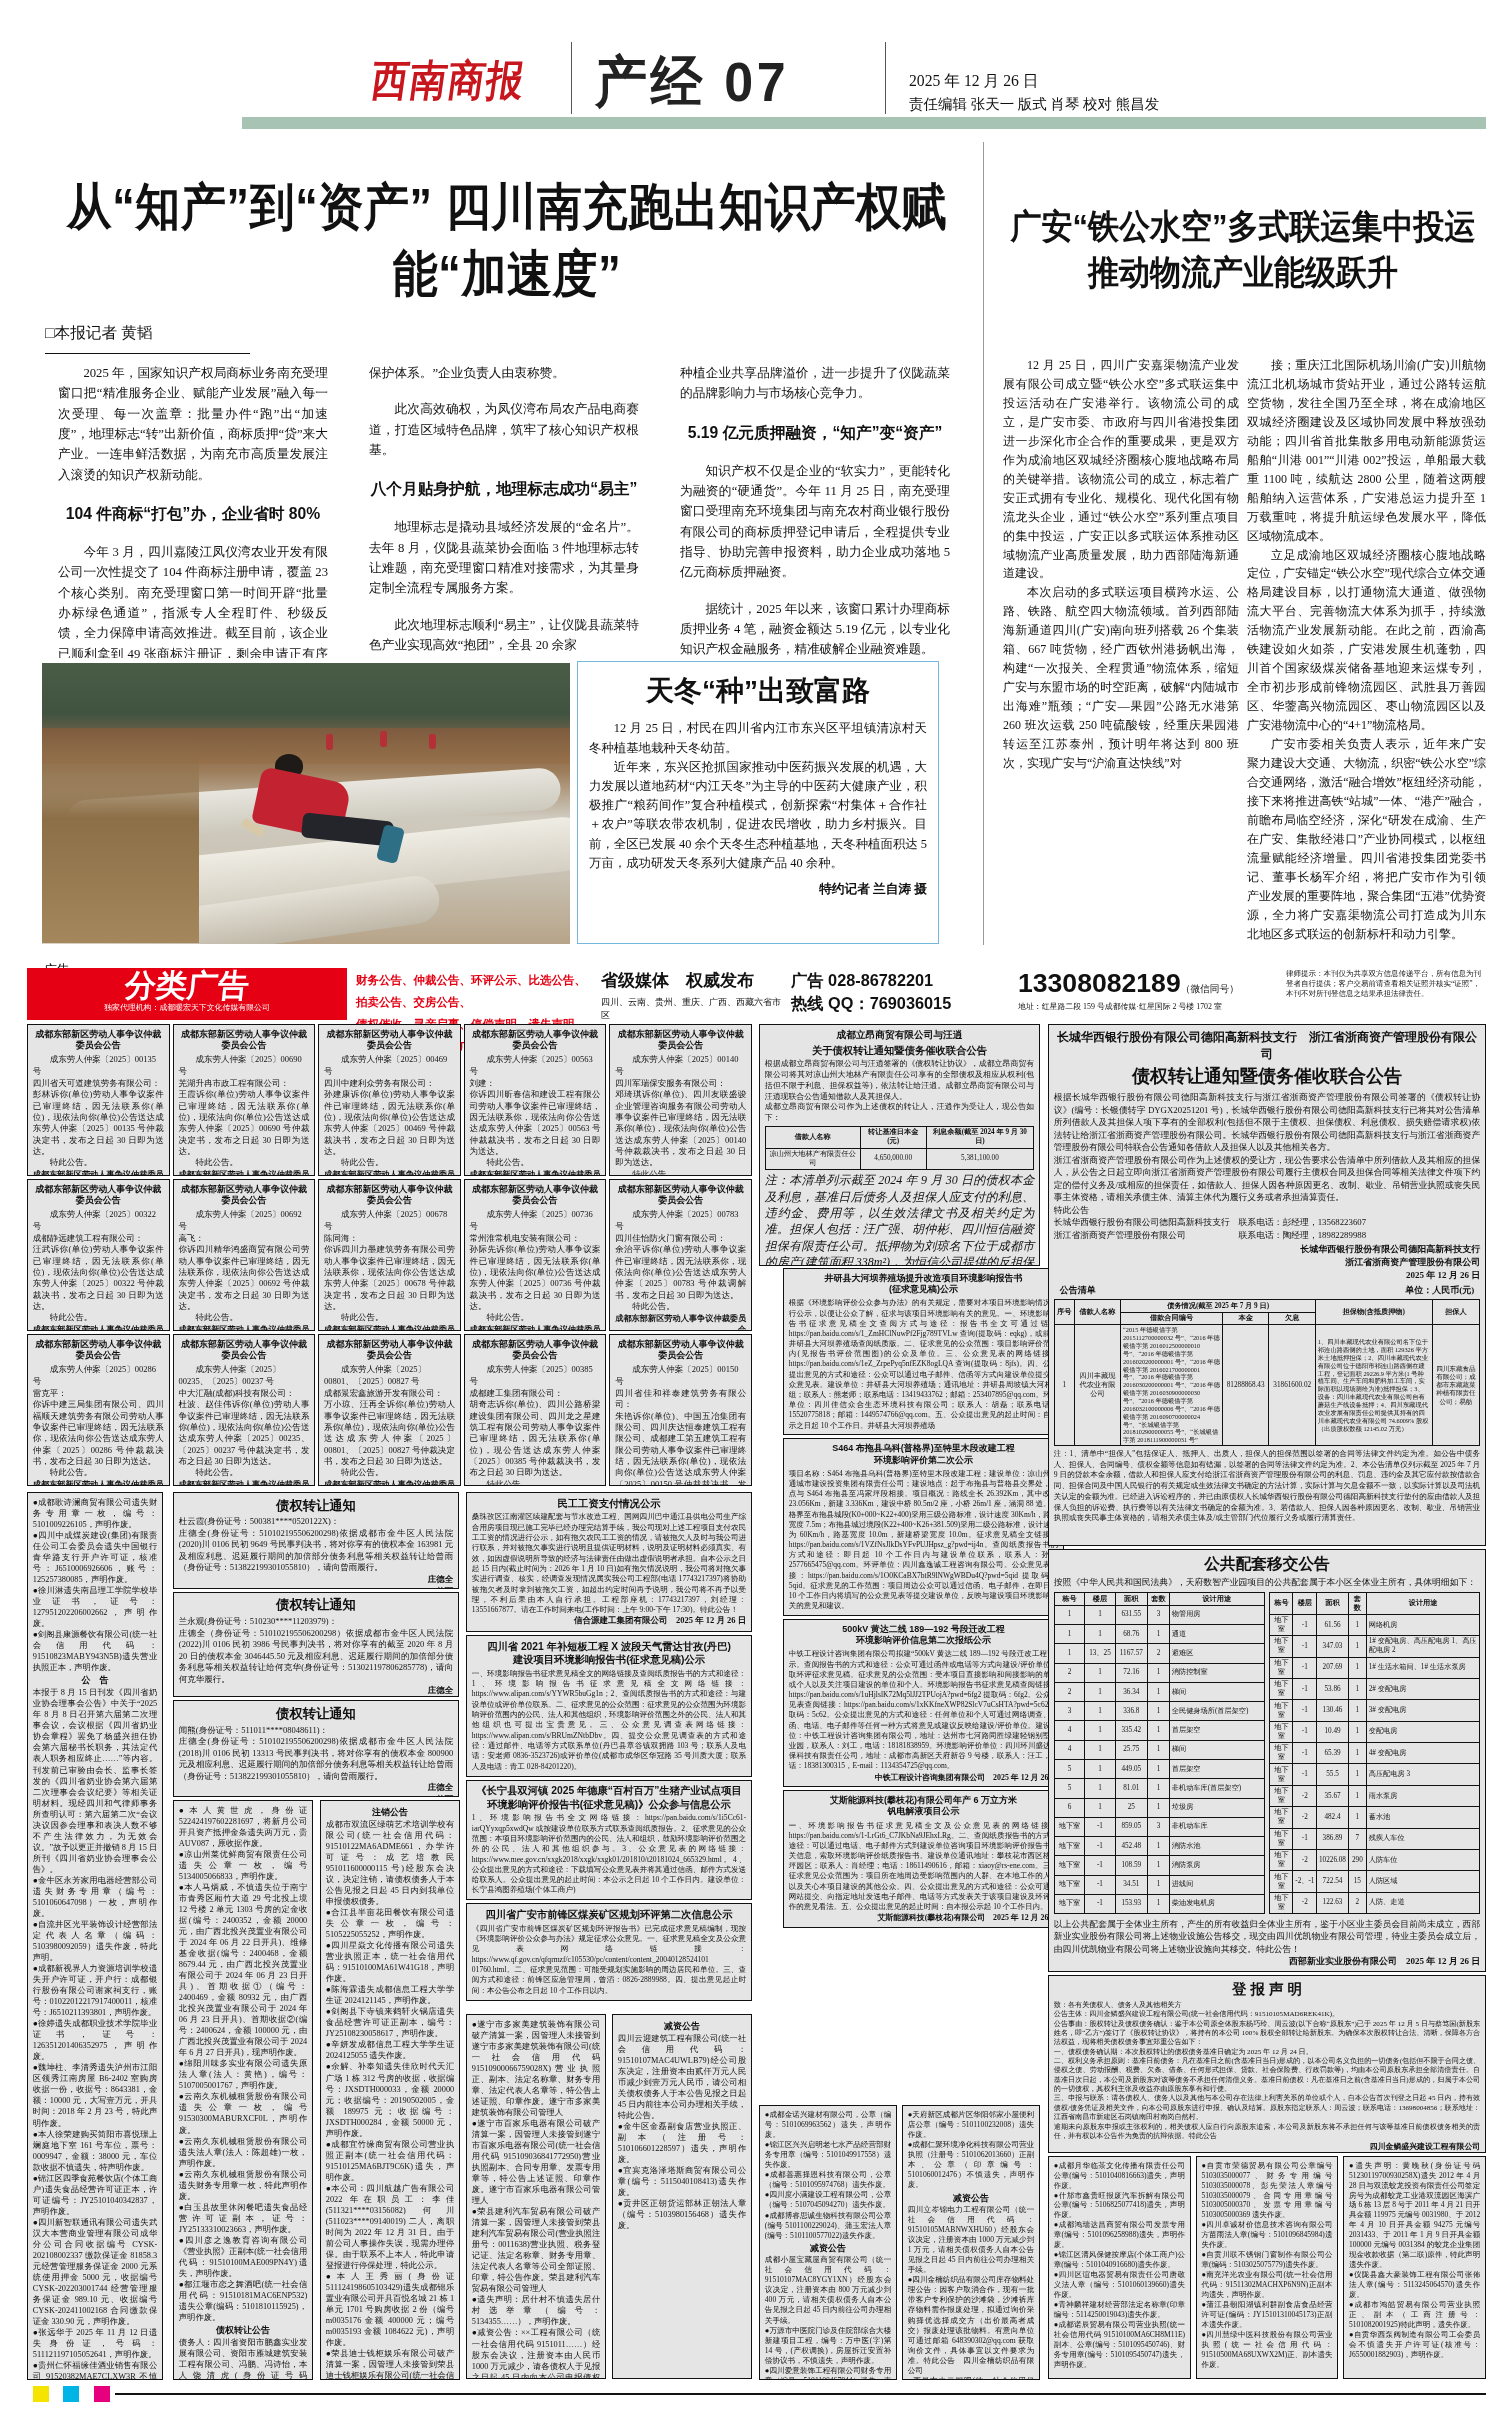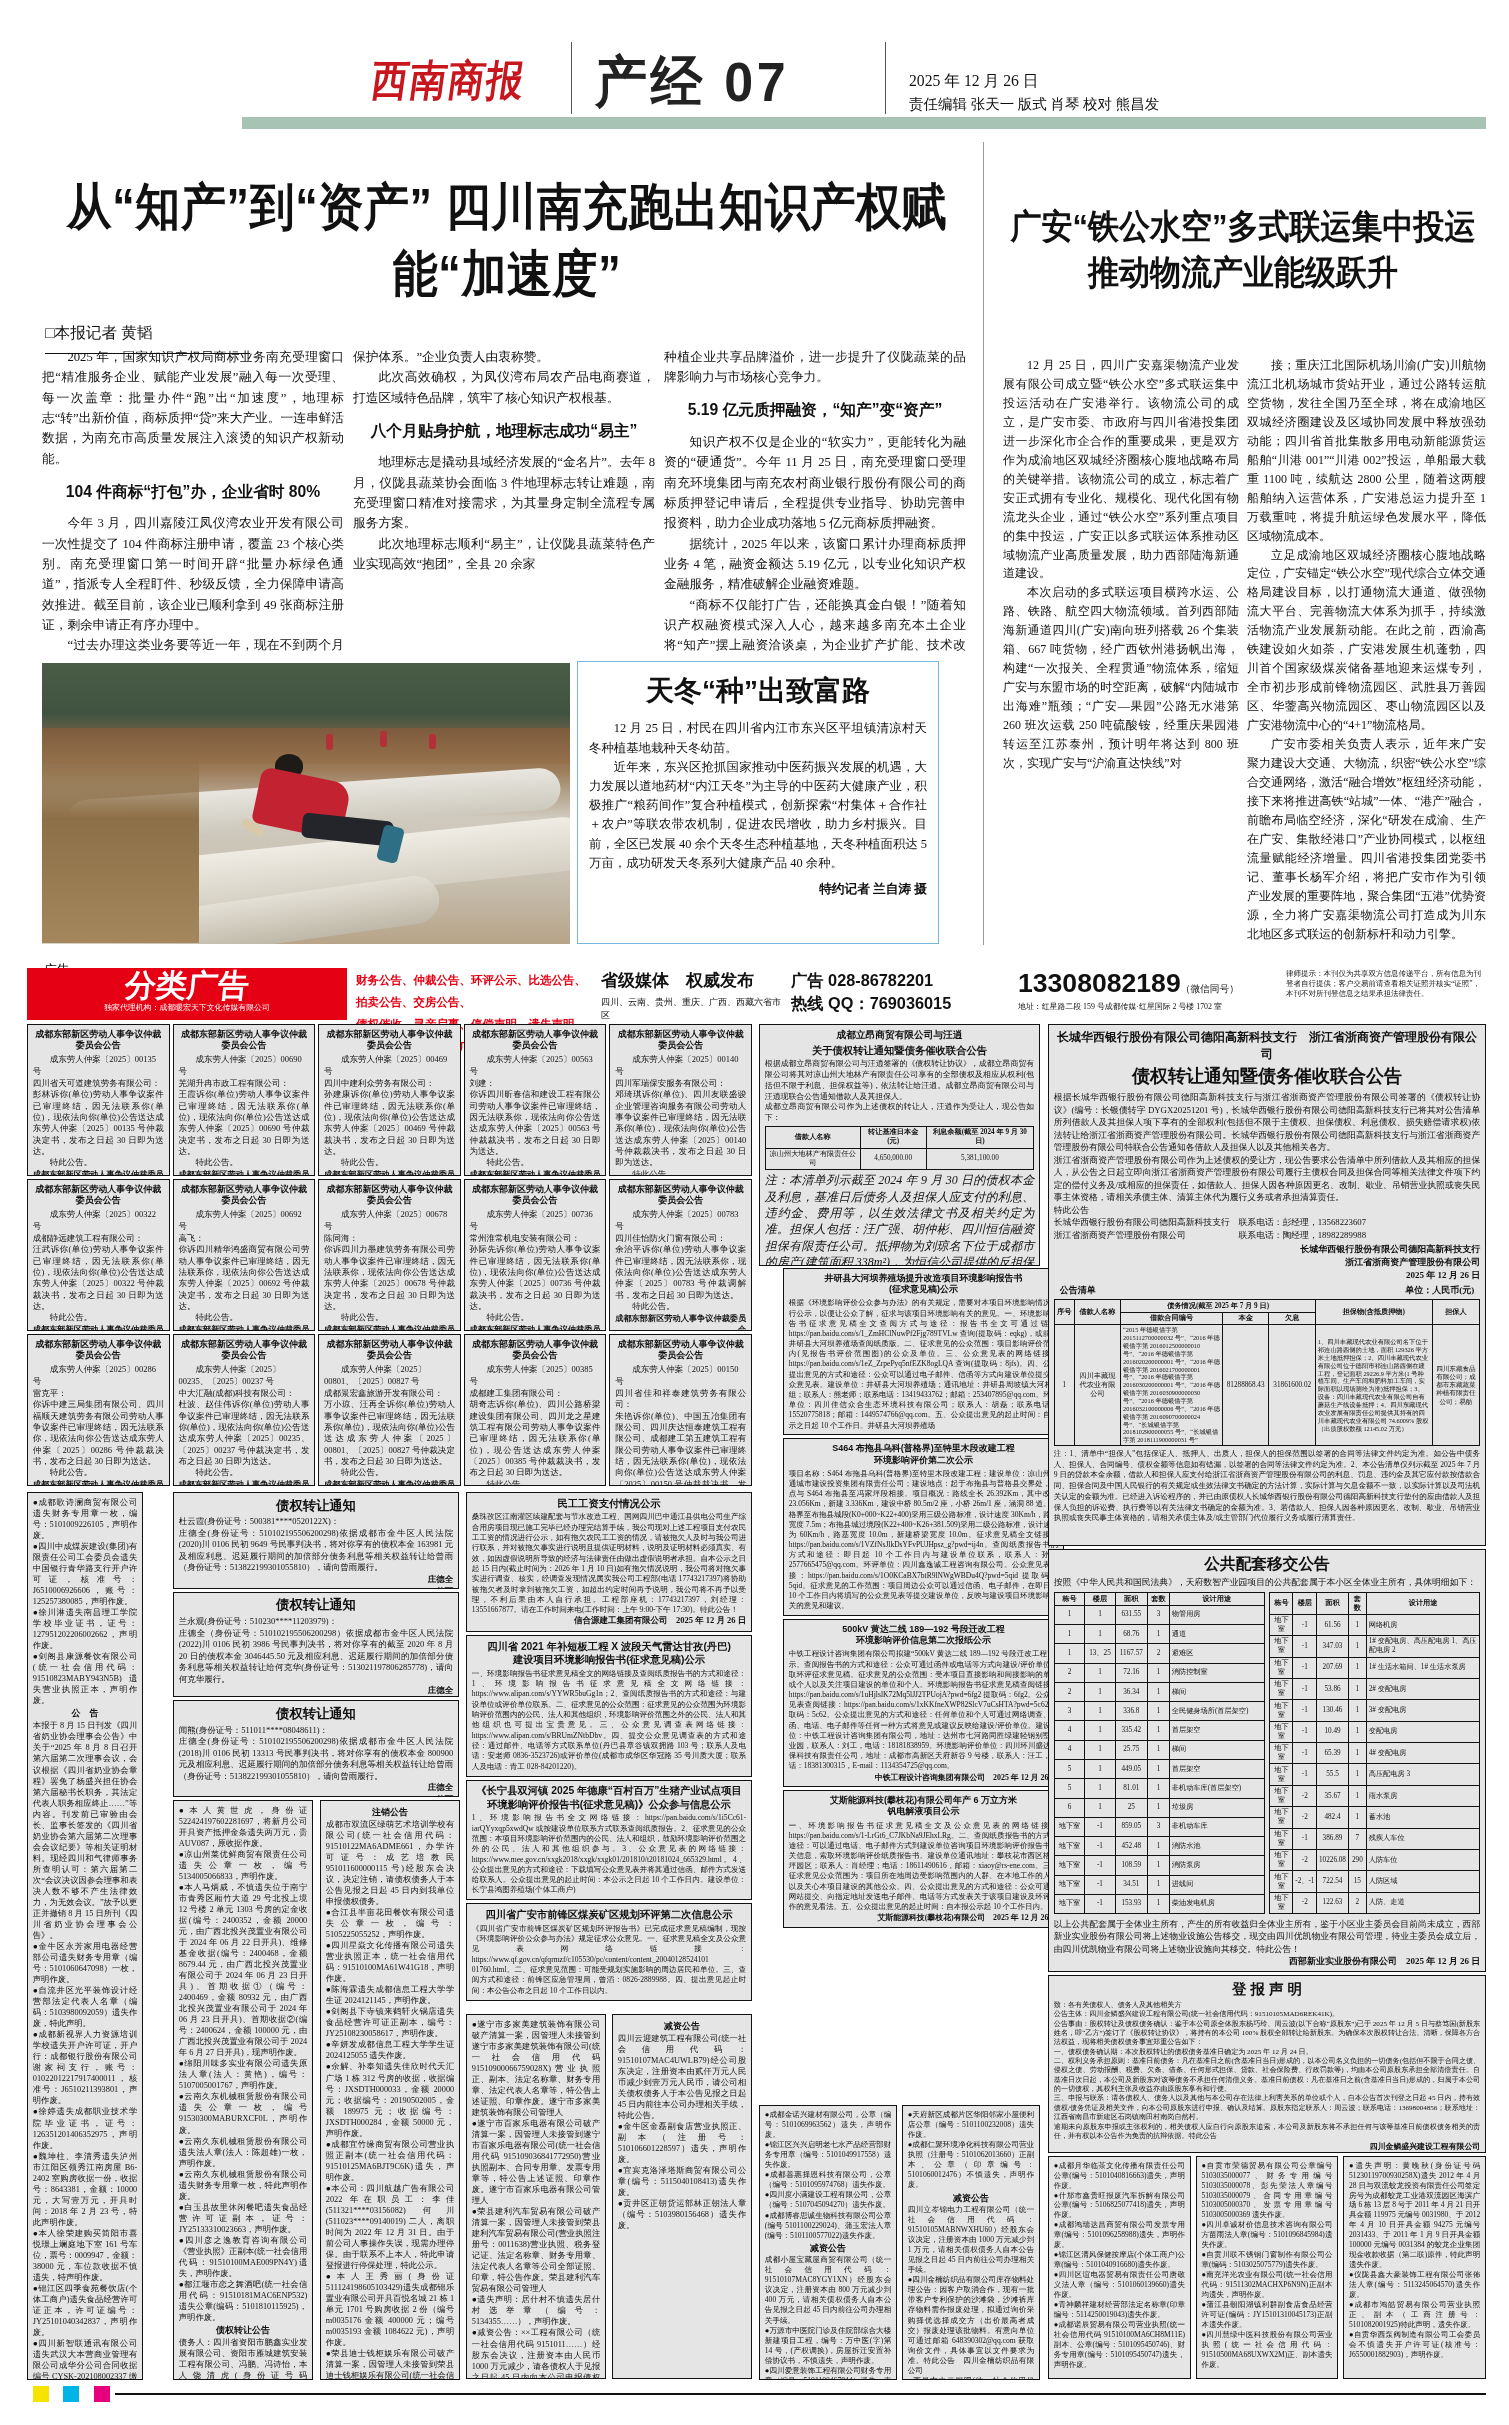--- a/index.html
+++ b/index.html
@@ -14,21 +14,21 @@
             font-weight:900;font-size:52px;color:#222;letter-spacing:3.6px;transform:scaleY(1.08);}
   #hdr-date{left:909px;top:71px;font-size:15.7px;}
   #hdr-staff{left:909px;top:95px;font-size:14.5px;}
   .vrule{width:1.2px;background:#555;}
   #green-band{left:242px;top:117px;width:1244px;height:12px;background:#a6c3b3;}
   
   #headline1{left:42px;top:181px;width:930px;text-align:center;font-family:"Liberation Sans",sans-serif;
              font-weight:900;font-size:45px;letter-spacing:0.6px;transform:scaleY(1.12);}
   #byline1{left:45px;top:323px;font-size:15.7px;border-bottom:1.8px solid #111;padding:0 97px 8.5px 0;}
   .bodycol{font-size:12.7px;line-height:1.6;text-align:justify;overflow:hidden;}
-  .bodycol p{margin:0;text-indent:2em;}
+  .bodycol p{margin:16px;text-indent:2em;}
   .subhead{font-family:"Liberation Sans",sans-serif;font-weight:800;font-size:15.7px;text-align:center;
            margin:9.7px 0;text-indent:0 !important;}
   
   #photo{left:42px;top:663px;width:528px;height:281px;overflow:hidden;}
   #feature-box{left:577px;top:661px;width:362px;height:283px;border:1.8px solid #74b9dd;padding:3.6px 11px;box-sizing:border-box;overflow:hidden;}
   #feature-title{font-family:"Liberation Sans",sans-serif;font-weight:900;font-size:28px;text-align:center;margin:6px 0 9.7px;}
   #feature-box .ft{font-size:12.4px;line-height:1.55;text-align:justify;}
   #feature-box .ft p{margin:0;text-indent:2em;}
   #feature-credit{font-weight:700;font-size:12.7px;text-align:right;margin-top:8px;}
   
@@ -319,21 +319,21 @@
     </div>
       <div class="adbox">
       <div class="arb-t">成都东部新区劳动人事争议仲裁委员会公告</div>
       <div class="arb-case">成东劳人仲案〔2025〕00150 号</div>
       <div class="arb-b">四川省佳和祥泰建筑劳务有限公司：
 朱艳诉你(单位)、中国五冶集团有限公司、四川庆达恒泰建筑工程有限公司、成都建工第五建筑工程有限公司劳动人事争议案件已审理终结，因无法联系你(单位)，现依法向你(单位)公告送达成东劳人仲案〔2025〕00150 号仲裁裁决书，发布之日起 30 日即为送达。</div>
 
     </div>
     </div>
 
-  <div class="abs adbox adcol" style="left:27px;top:1492px;width:116px;height:888px;">
+  <div class="abs adbox adcol" style="left:27px;top:1492px;width:136px;height:888px;">
 
   <div>
 
       <div class="ad-b">●成都歌诗澜商贸有限公司遗失财务专用章一枚，编号：5101009226105，声明作废。</div>
     </div>
       <div>
 
       <div class="ad-b">●四川中成煤炭建设(集团)有限责任公司工会委员会遗失中国银行青华路支行开户许可证，核准号：J6510006926606，账号：125257380085，声明作废。</div>
     </div>
       <div>

